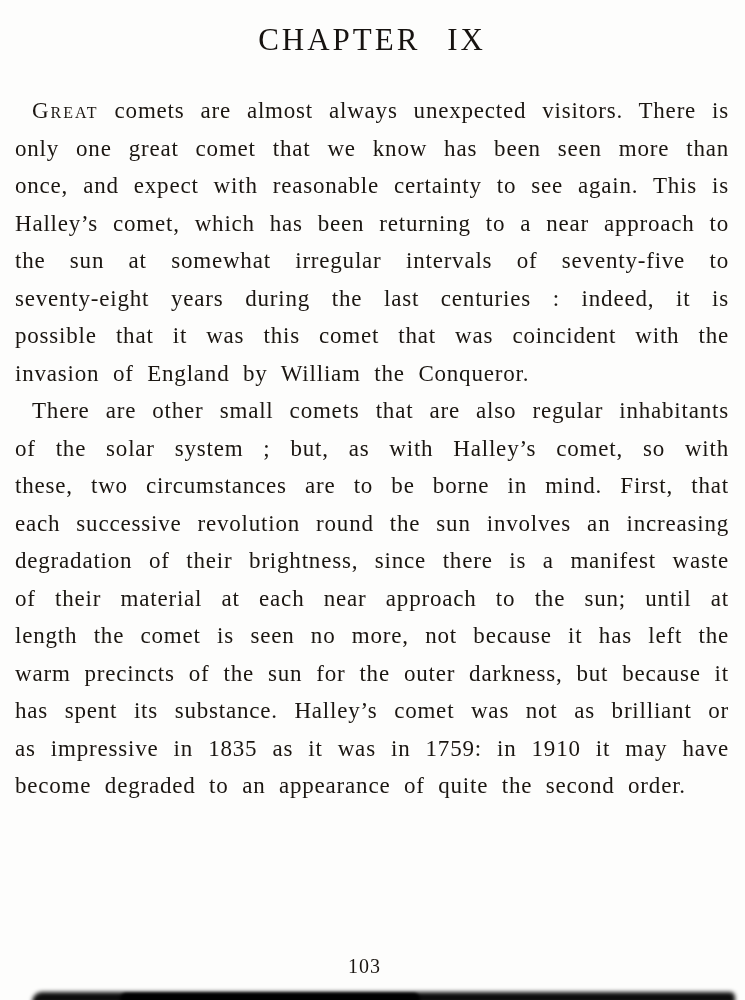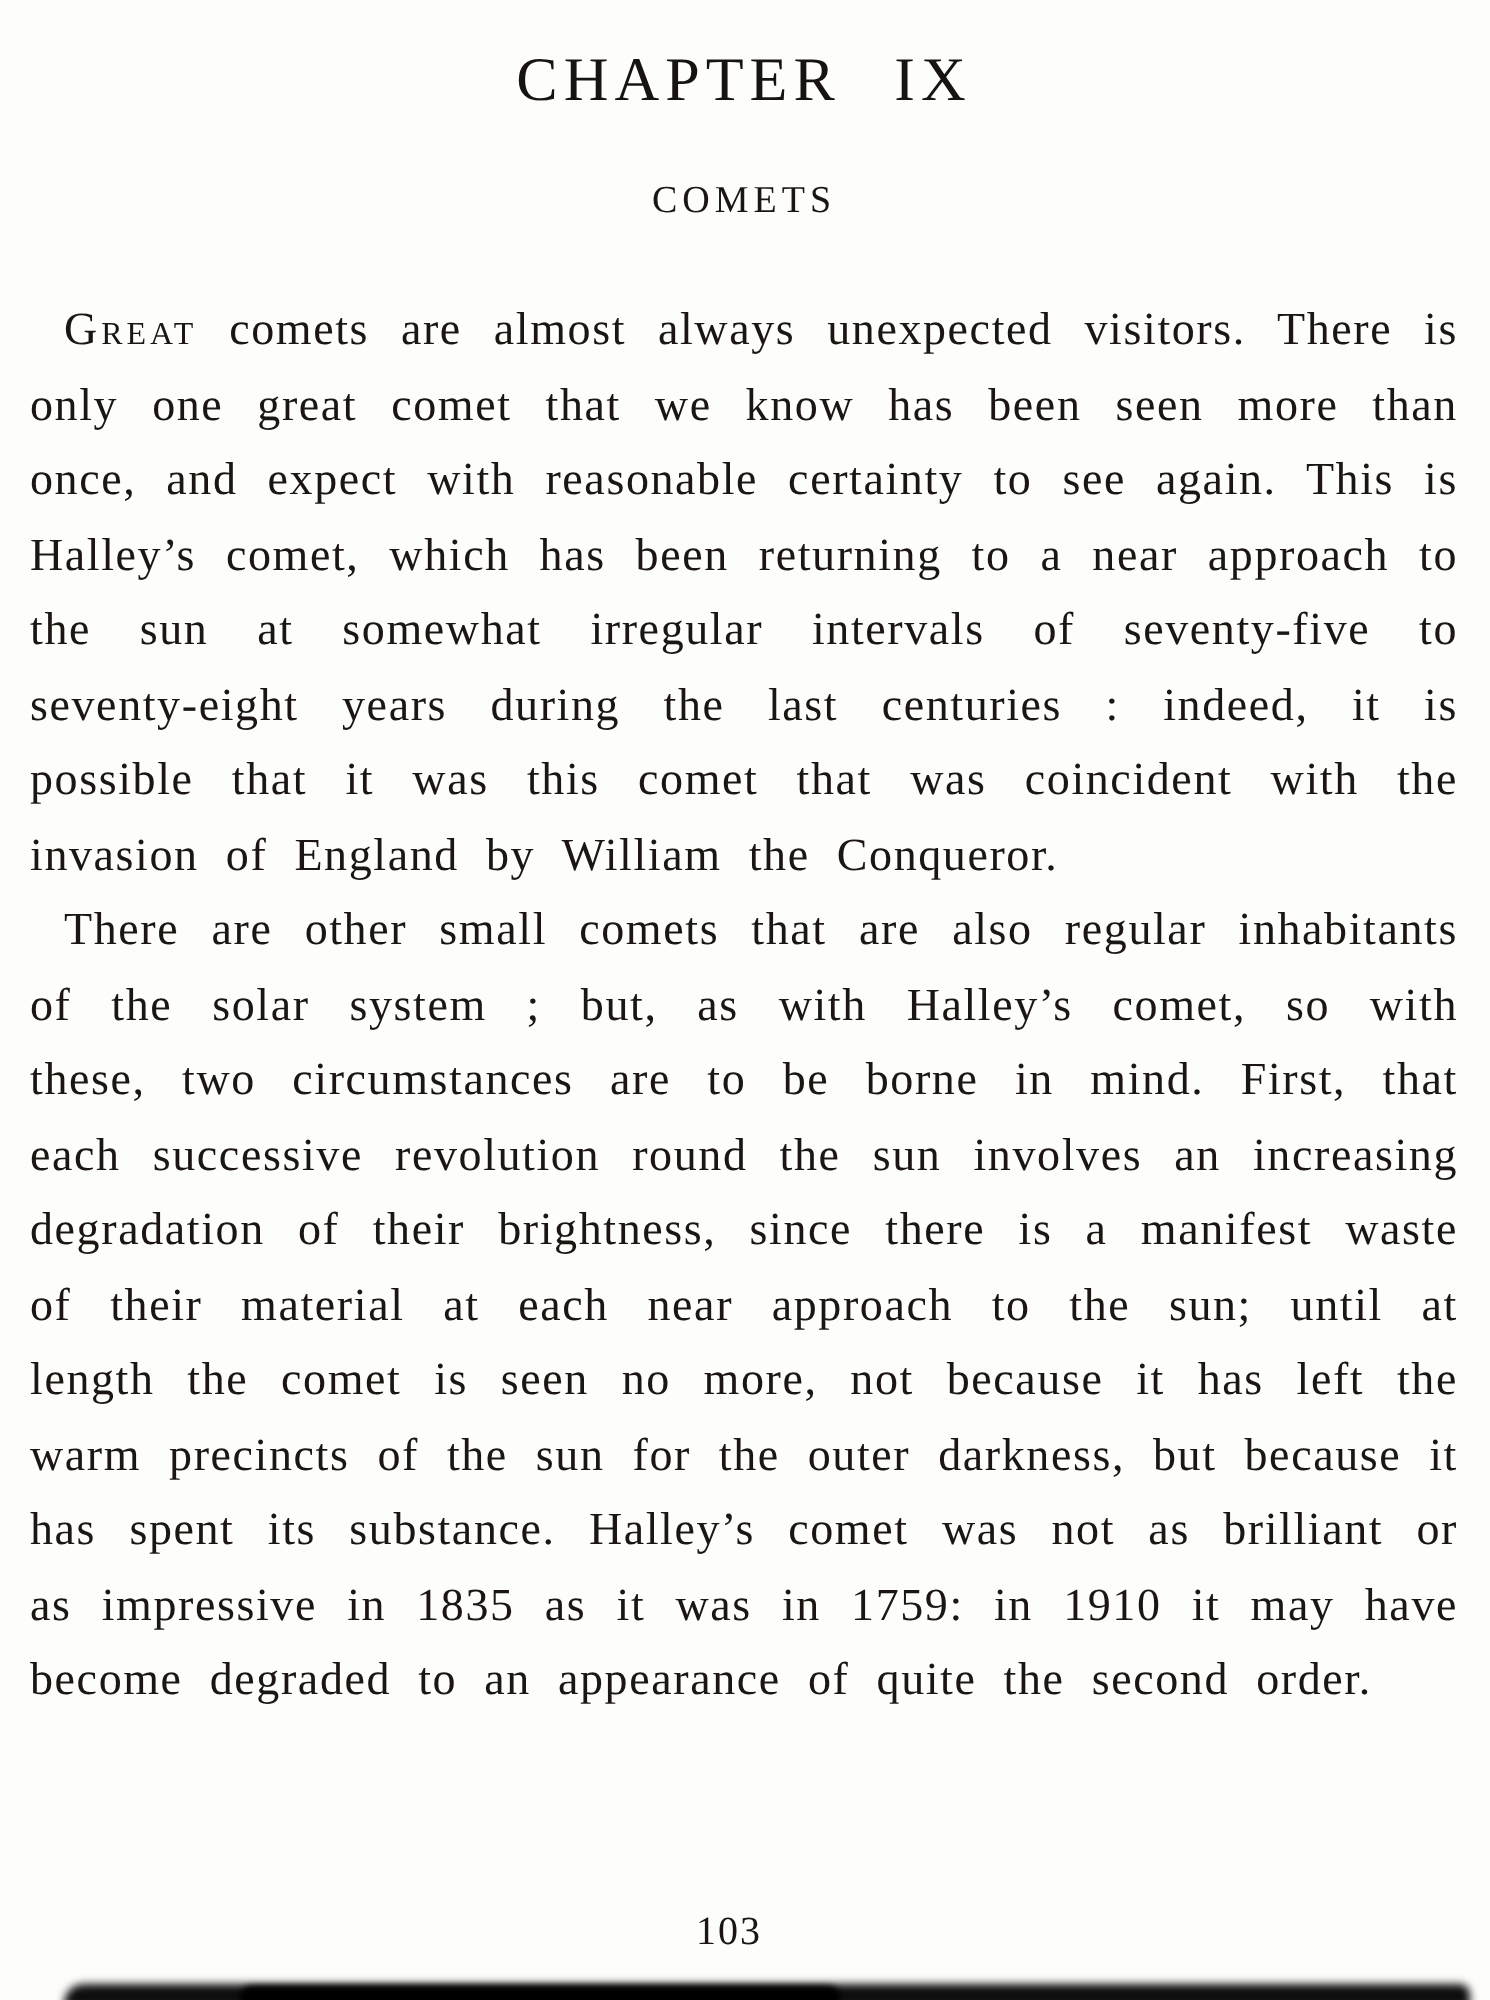--- a/index.html
+++ b/index.html
@@ -81,21 +81,20 @@
       filter: blur(1.5px);
     }
   </style>
 </head>
 <body>
 
 <div class="page">
 
   <h1 class="chapter">CHAPTER IX</h1>
 
-  <h2 class="section">COMETS</h2>
 
   <div class="body-text">
 
     <p class="para"><span class="lead-smallcaps">Great</span><span> comets are almost always unexpected visitors. There is only one great comet that we know has been seen more than once, and expect with reasonable certainty to see again. This is Halley’s comet, which has been returning to a near approach to the sun at somewhat irregular intervals of seventy-five to seventy-eight years during the last centuries : indeed, it is possible that it was this comet that was coincident with the invasion of England by William the Conqueror.</span></p>
 
     <p class="para">There are other small comets that are also regular inhabitants of the solar system ; but, as with Halley’s comet, so with these, two circumstances are to be borne in mind. First, that each successive revolution round the sun involves an increasing degradation of their brightness, since there is a manifest waste of their material at each near approach to the sun; until at length the comet is seen no more, not because it has left the warm precincts of the sun for the outer darkness, but because it has spent its substance. Halley’s comet was not as brilliant or as impressive in 1835 as it was in 1759: in 1910 it may have become degraded to an appearance of quite the second order.</p>
 
   </div>
 
   <div class="page-number">103</div>

